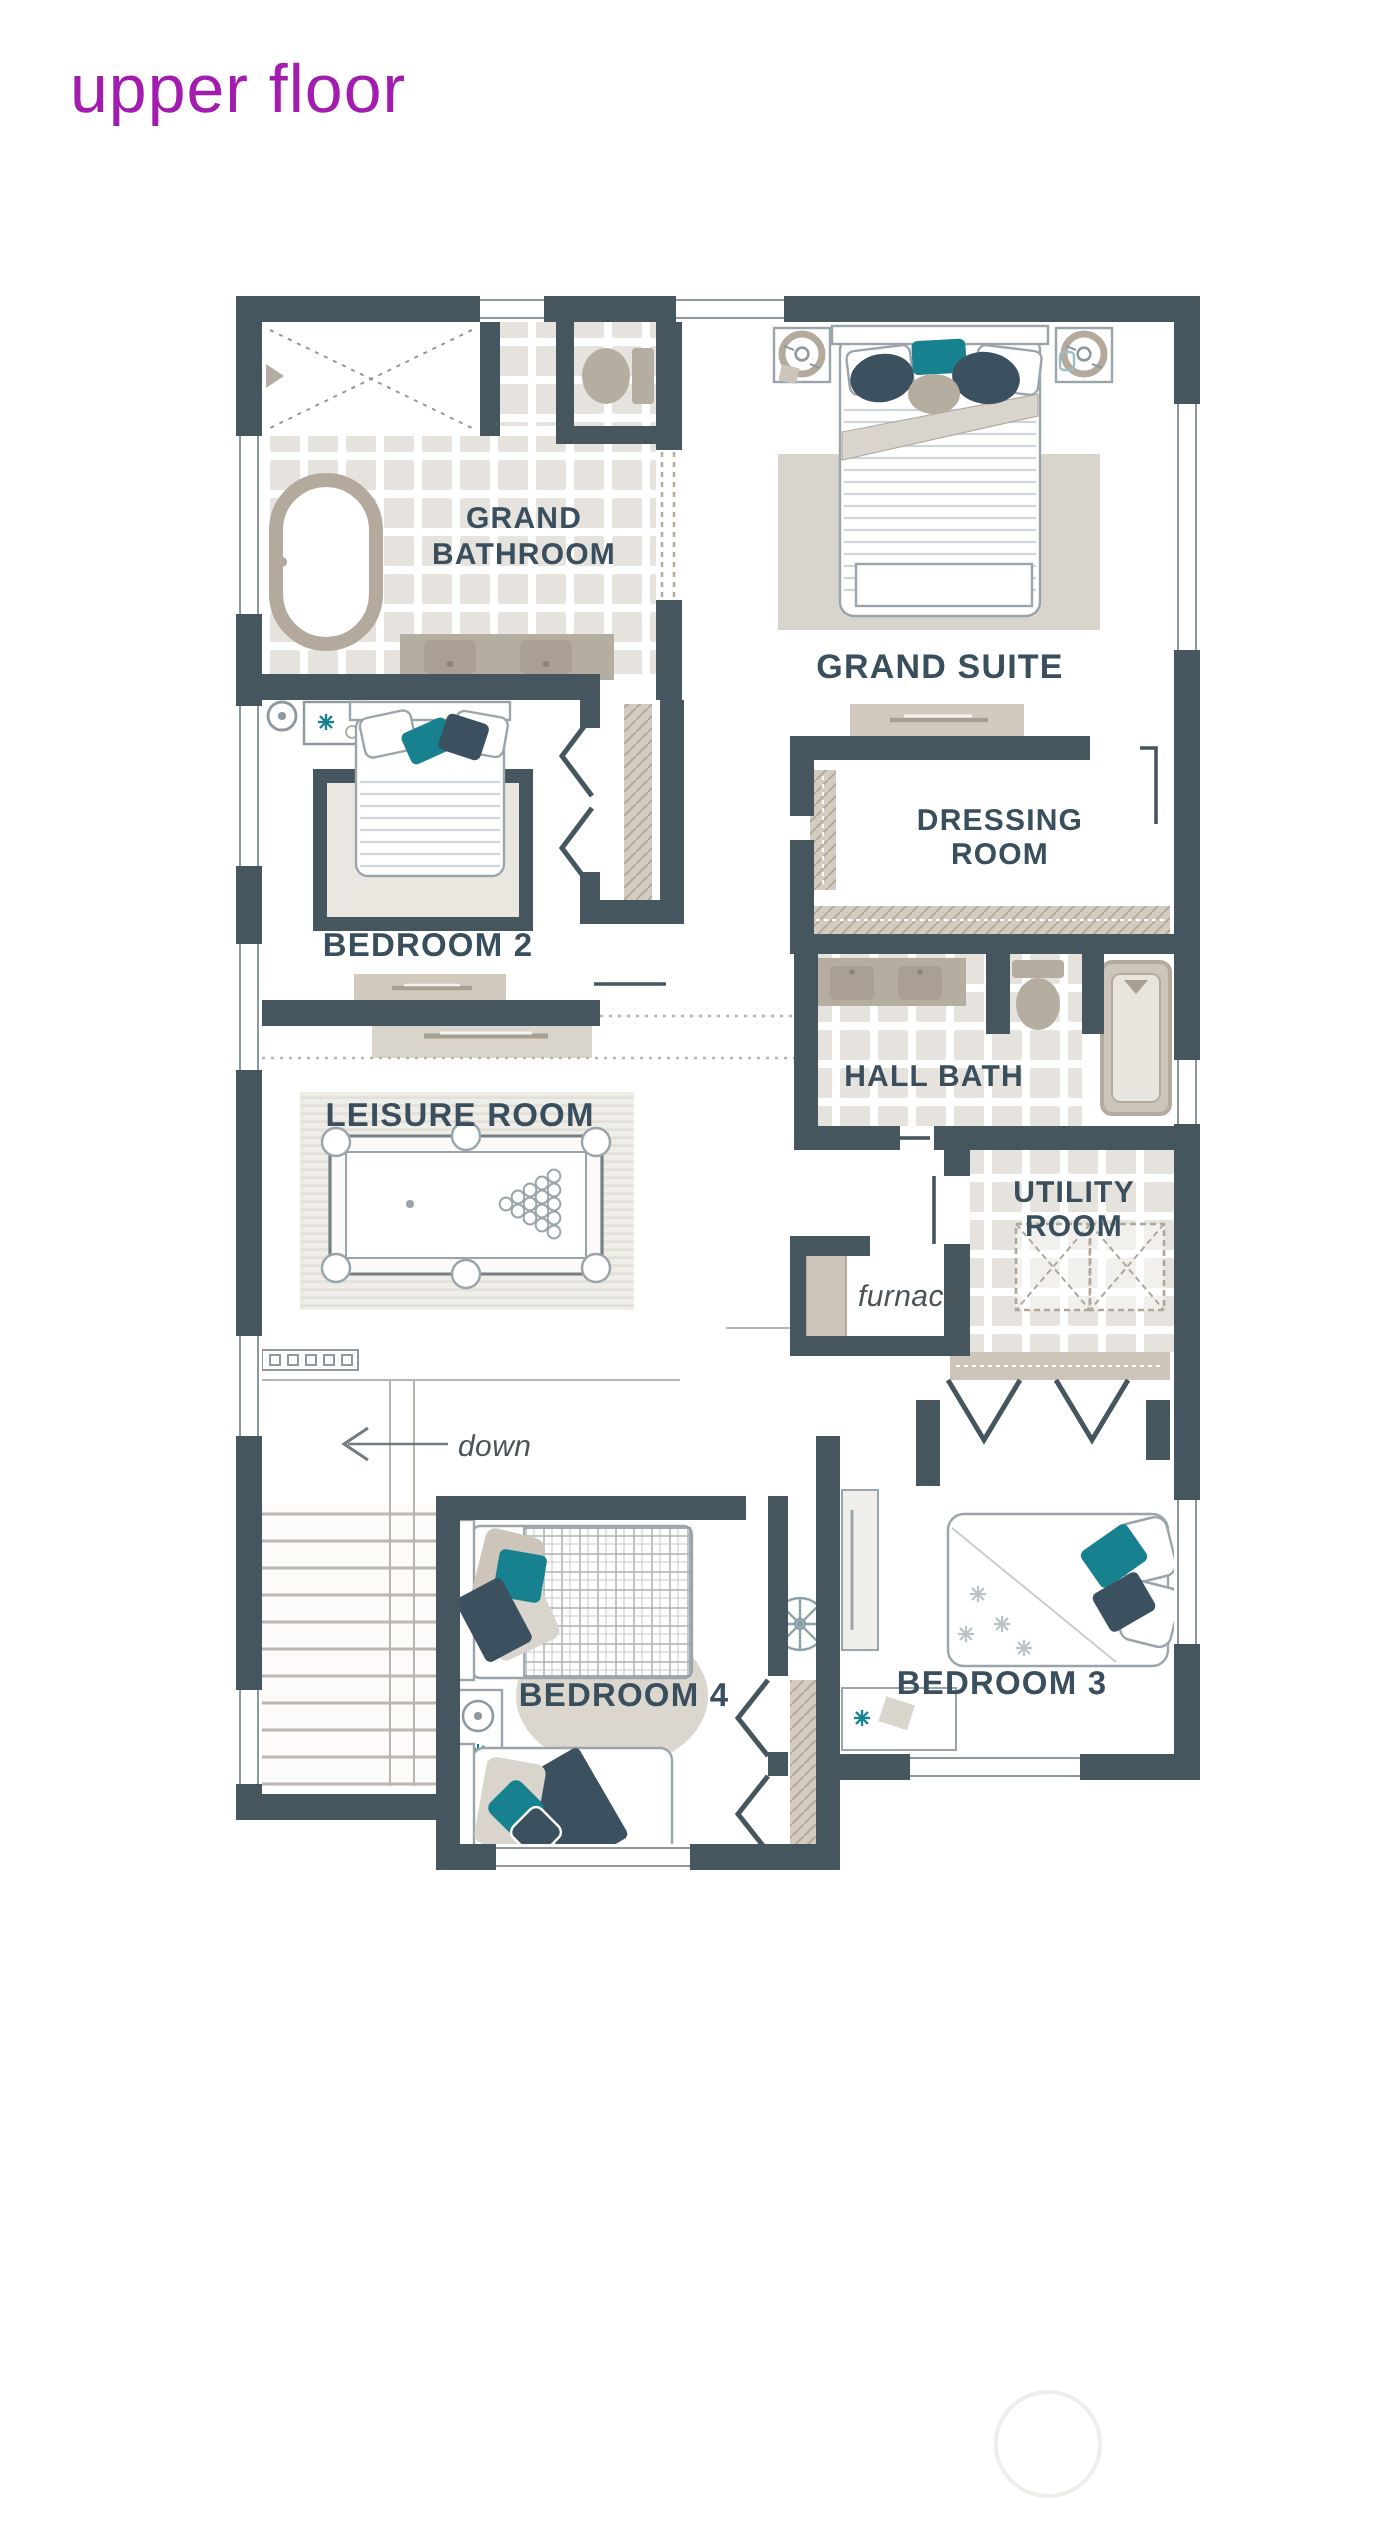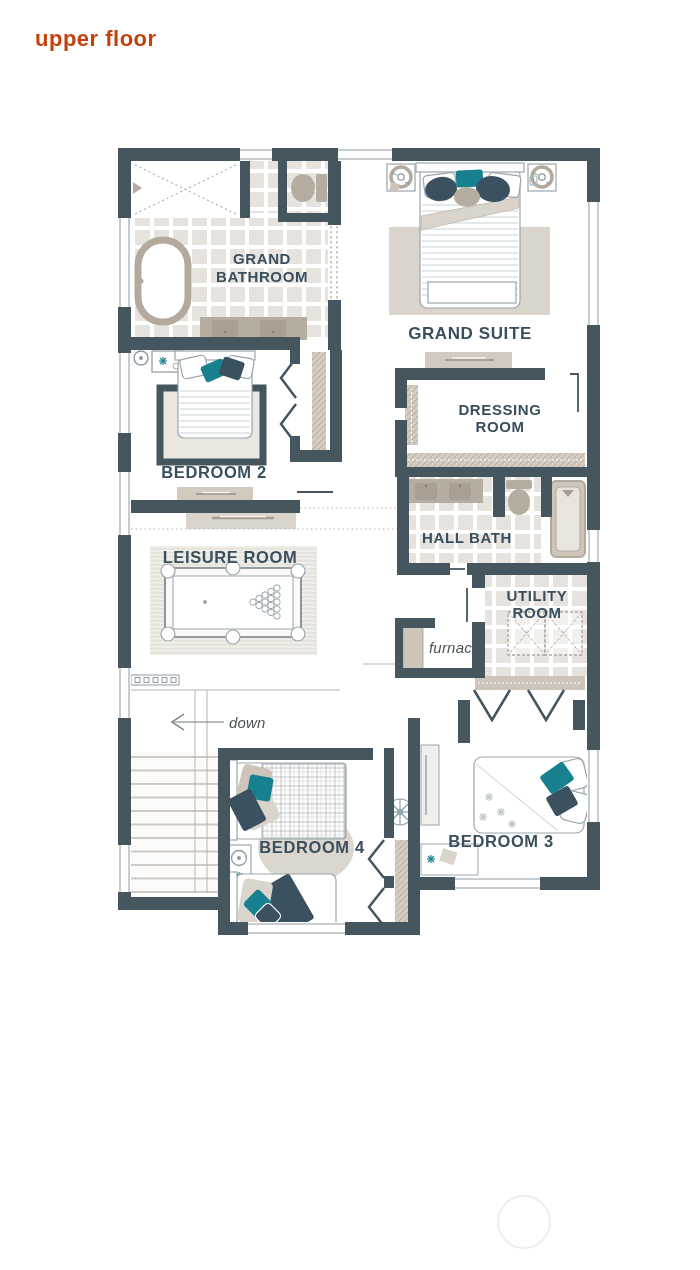--- a/index.html
+++ b/index.html
@@ -1,17 +1,17 @@
 <!DOCTYPE html>
 <html><head>
 <meta charset="utf-8">
 <style>
   html,body{margin:0;padding:0;background:#ffffff;}
   body{width:700px;height:1270px;position:relative;font-family:"Liberation Sans",sans-serif;overflow:hidden;}
-  .page-title{position:absolute;left:35px;top:26px;font-size:22px;font-weight:700;letter-spacing:.5px;color:#c2410c;margin:0;}
+  .page-title{position:absolute;left:35px;top:26px;font-size:34px;font-weight:400;letter-spacing:.5px;color:#a21caf;margin:0;}
   svg{display:block;position:absolute;left:0;top:0;}
   .rlabel{font-family:"Liberation Sans",sans-serif;font-weight:bold;fill:#3a4f5d;letter-spacing:.6px;}
   .fs15{font-size:15px;} .fs16{font-size:16.5px;} .fs17{font-size:17px;}
   .ilabel{font-family:"Liberation Sans",sans-serif;font-style:italic;font-size:15px;fill:#4b5357;letter-spacing:.2px;}
   .wall{fill:#46565f;}
   .winline{stroke:#8d99a0;stroke-width:1;}
   .outline{fill:#ffffff;stroke:#9aa5ab;stroke-width:1.2;}
   .beige{fill:#b6ada1;} .beige2{fill:#cdc5ba;} .rug{fill:#d9d5cc;}
   .teal{fill:#17818f;} .navy{fill:#3c5160;}
   .door{stroke:#46565f;stroke-width:2.5;fill:none;}

